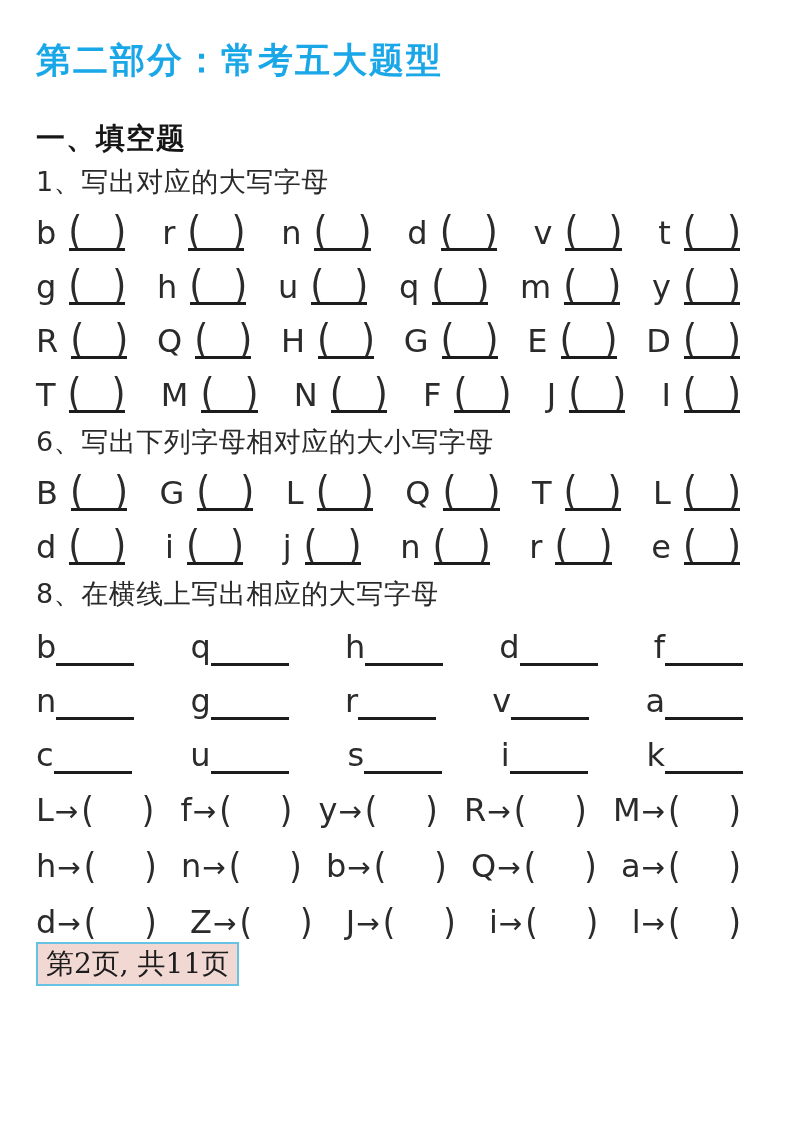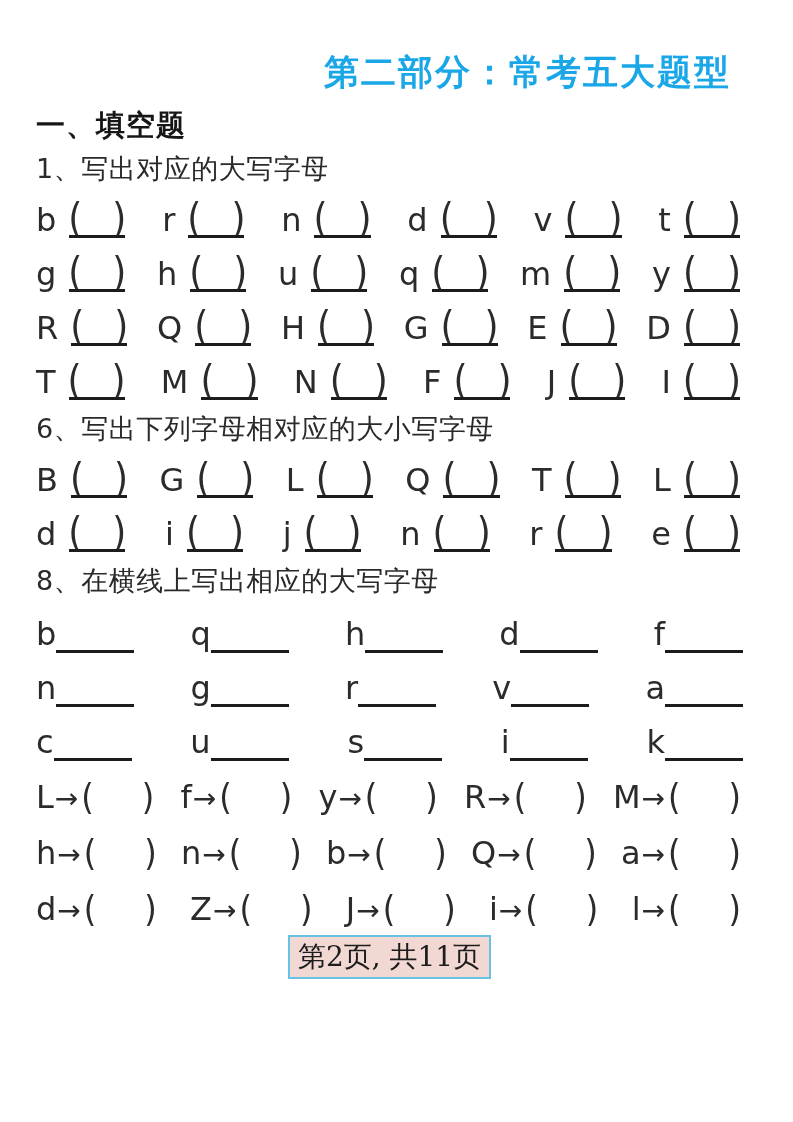--- a/index.html
+++ b/index.html
@@ -10,30 +10,30 @@
     font-family: "DejaVu Sans", "Liberation Sans", sans-serif;
     color: #262626;
   }
   .page {
     box-sizing: border-box;
     width: 793px; height: 1122px;
     padding: 38px 50px 0 36px;
     position: relative;
   }
   .title {
-    margin: 12px;
-    text-align: right;
+    margin: 0;
+    text-align: left;
     font-size: 35px;
     font-weight: 700;
     letter-spacing: 2px;
     line-height: 44px;
     color: #1aa7e8;
   }
   .section-heading {
-    margin: 13px 0 0 0;
+    margin: 38px 0 0 0;
     font-size: 29px;
     font-weight: 700;
     letter-spacing: 1px;
     line-height: 36px;
     color: #161616;
   }
   .question { margin-top: 8px; }
   .q-label {
     font-size: 27px;
     line-height: 36px;
@@ -71,21 +71,21 @@
     height: 3.5px;
     background: #1c1c1c;
   }
   
   .lblank {
     display: inline-block;
     width: 78px; height: 0;
     border-bottom: 3.5px solid #1c1c1c;
     vertical-align: -8px;
   }
-  .footer-wrap { text-align: center; margin-top: 6px; }
+  .footer-wrap { text-align: left; }
   .page-footer {
     display: inline-block;
     font-family: "DejaVu Serif", "Liberation Serif", serif;
     font-size: 28px;
     line-height: 38px;
     color: #1c1c1c;
     background: #f2d8d3;
     border: 2px solid #66c3e4;
     padding: 1px 8px;
   }

